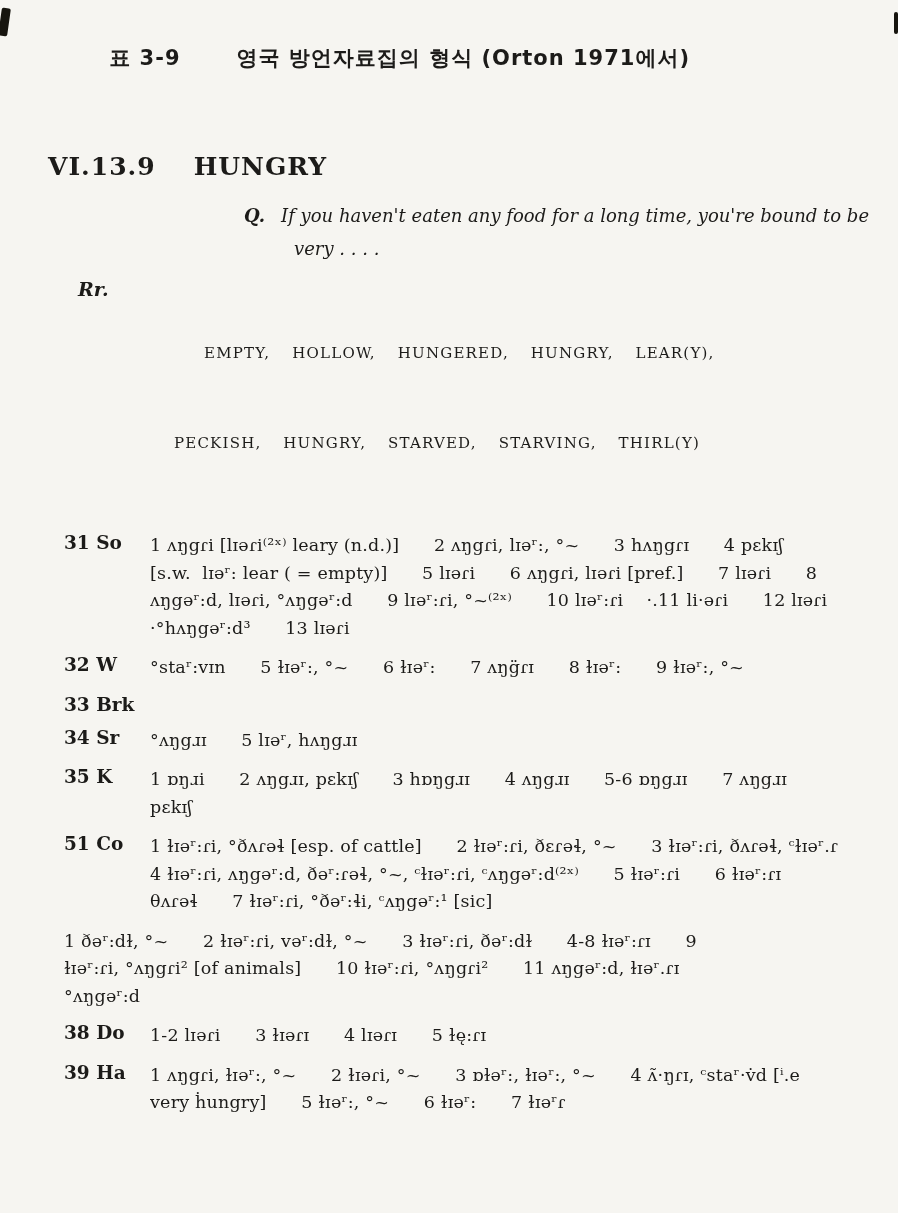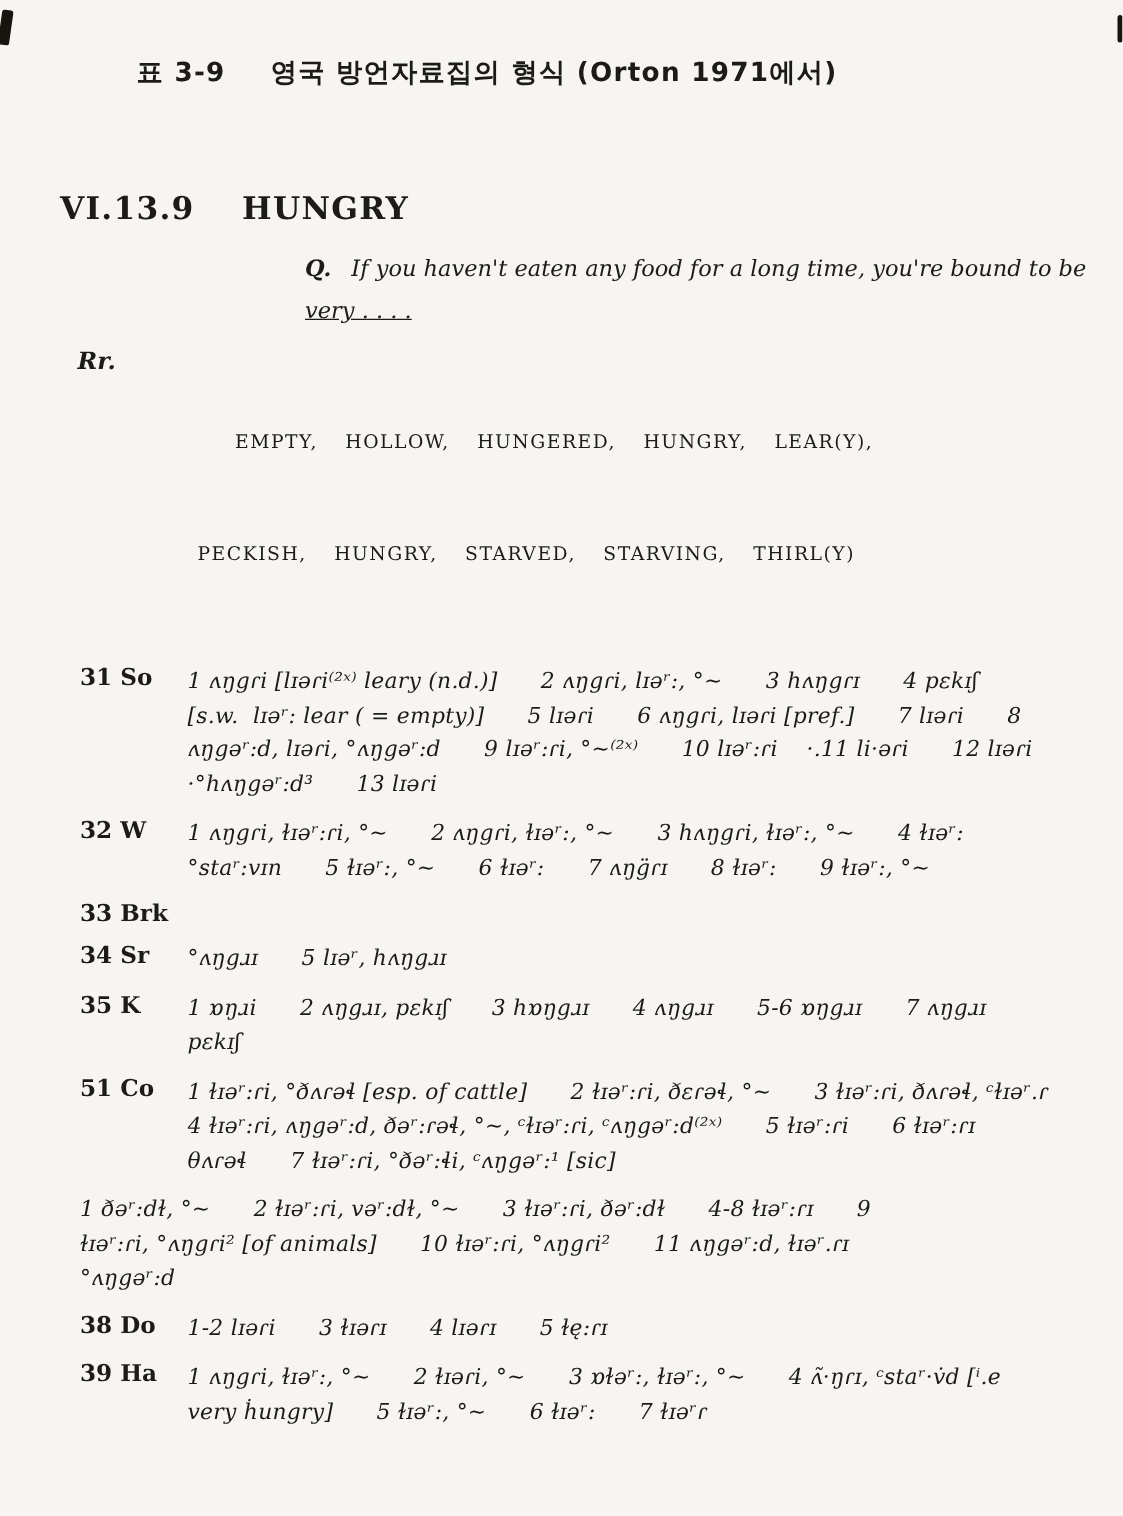--- a/index.html
+++ b/index.html
@@ -15,49 +15,49 @@
   .smudge{position:absolute;background:#17150f;border-radius:2px;}
   .smudge-tl{left:0;top:8px;width:9px;height:28px;transform:rotate(8deg);}
   .smudge-tr{right:0;top:12px;width:4px;height:22px;}
 
   .caption{
     margin:20px 0 0 76px;
     font-family:"DejaVu Sans", sans-serif;
     font-size:21px;font-weight:bold;letter-spacing:1px;
     white-space:pre;
   }
-  .caption .cap-label{margin-right:36px;}
+  .caption .cap-label{margin-right:56px;}
 
   .sec-title{
     margin:56px 0 0 0;
     font-size:25px;font-weight:600;letter-spacing:1px;
     font-family:"DejaVu Serif", serif;
     padding-left:48px;
   }
   .sec-title .sec-num{margin-right:38px;}
 
   .qblock{margin:18px 0 0 244px;font-style:italic;font-size:18px;line-height:33px;}
   .qline{white-space:pre;}
   .qlabel{font-weight:bold;margin-right:16px;}
-  .qcont{text-decoration:underline;}
+  .qcont{margin-left:50px;}
 
-  .rrblock{display:flex;margin:13px 0 0 62px;}
+  .rrblock{display:flex;margin:13px 0 0 78px;}
   .rrlabel{font-style:italic;font-weight:bold;font-size:19px;width:126px;}
   .rrlines{font-size:15px;letter-spacing:1.2px;word-spacing:5px;line-height:30px;white-space:pre;}
   .rrlines .rr2{margin-left:-30px;}
 
   .entries{margin-top:14px;}
   .entry{display:flex;margin:12px 5px 0 64px;}
   .elabel{
     width:86px;flex:0 0 86px;
     font-weight:bold;font-size:18.5px;
     font-family:"DejaVu Serif", serif;
     white-space:pre;
   }
-  .elines{flex:1 1 auto;overflow:hidden;font-style:italic;}
+  .elines{flex:1 1 auto;overflow:hidden;}
   .eline{
     white-space:pre;
     font-size:17.5px;line-height:27.5px;
     letter-spacing:0.2px;
   }
 </style>
 </head>
 <body>
 
 <div class="page">
@@ -94,21 +94,20 @@
         <div class="eline">1 ʌŋgɾi [lɪəɾi⁽²ˣ⁾ leary (n.d.)]      2 ʌŋgɾi, lɪəʳ:, °~      3 hʌŋgɾɪ      4 pɛkɪʃ</div>
         <div class="eline">[s.w.  lɪəʳ: lear ( = empty)]      5 lɪəɾi      6 ʌŋgɾi, lɪəɾi [pref.]      7 lɪəɾi      8</div>
         <div class="eline">ʌŋgəʳ:d, lɪəɾi, °ʌŋgəʳ:d      9 lɪəʳ:ɾi, °~⁽²ˣ⁾      10 lɪəʳ:ɾi    ·.11 li·əɾi      12 lɪəɾi</div>
         <div class="eline">·°hʌŋgəʳ:d³      13 lɪəɾi</div>
       </div>
     </div>
 
     <div class="entry">
       <div class="elabel">32 W</div>
       <div class="elines">
-        <div class="eline">1 ʌŋgɾi, ɫɪəʳ:ɾi, °~      2 ʌŋgɾi, ɫɪəʳ:, °~      3 hʌŋgɾi, ɫɪəʳ:, °~      4 ɫɪəʳ:</div>
         <div class="eline">°staʳ:vɪn      5 ɫɪəʳ:, °~      6 ɫɪəʳ:      7 ʌŋg̈ɾɪ      8 ɫɪəʳ:      9 ɫɪəʳ:, °~</div>
       </div>
     </div>
 
     <div class="entry">
       <div class="elabel">33 Brk</div>
     </div>
 
     <div class="entry">
       <div class="elabel">34 Sr</div>

